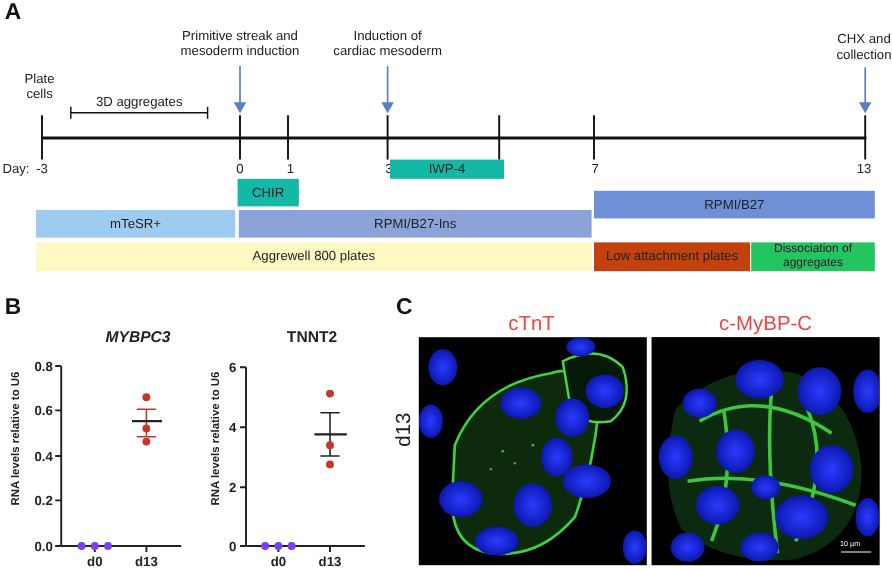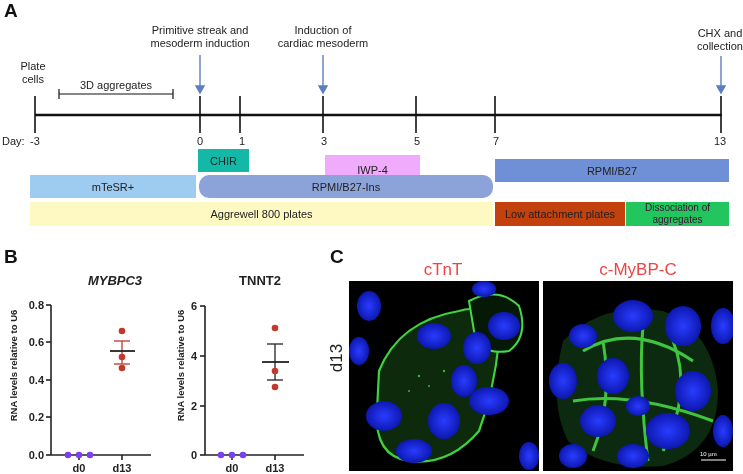--- a/index.html
+++ b/index.html
@@ -61,24 +61,24 @@
   <div class="lbl" style="left:2px;top:135px;text-align:left;">Day:</div>
   <div class="lbl" style="left:29px;top:135px;width:12px;">-3</div>
   <div class="lbl" style="left:194px;top:135px;width:12px;">0</div>
   <div class="lbl" style="left:236px;top:135px;width:12px;">1</div>
   <div class="lbl" style="left:318px;top:135px;width:12px;">3</div>
   <div class="lbl" style="left:411px;top:135px;width:12px;">5</div>
   <div class="lbl" style="left:490px;top:135px;width:12px;">7</div>
   <div class="lbl" style="left:712px;top:135px;width:16px;">13</div>
 
   <div class="bar" style="left:198px;top:149px;width:51px;height:23px;background:#14b8a6;">CHIR</div>
-  <div class="bar" style="left:325px;top:155px;width:95px;height:29px;background:#f0abfc;">IWP-4</div>
+  <div class="bar" style="left:325px;top:133px;width:95px;height:16px;background:#14b8a6;">IWP-4</div>
 
   <div class="bar" style="left:30px;top:175px;width:166px;height:23px;background:#9ecbf0;">mTeSR+</div>
-  <div class="bar" style="left:199px;top:175px;width:294px;height:23px;background:#8ba3d8;border-radius:10px;">RPMI/B27-Ins</div>
+  <div class="bar" style="left:199px;top:175px;width:294px;height:23px;background:#8ba3d8;">RPMI/B27-Ins</div>
   <div class="bar" style="left:495px;top:159px;width:234px;height:23px;background:#6f90d6;">RPMI/B27</div>
 
   <div class="bar" style="left:30px;top:202px;width:463px;height:24px;background:#fef9c3;text-align:right;">Aggrewell 800 plates</div>
   <div class="bar" style="left:495px;top:202px;width:130px;height:24px;background:#c2410c;">Low attachment plates</div>
   <div class="bar" style="left:626px;top:202px;width:103px;height:24px;background:#22c55e;color:#3a1030;font-size:10px;white-space:pre-line;">Dissociation of
 aggregates</div>
 </div>
 
 <div class="panel-letter" style="left:4px;top:246px;">B</div>
 

